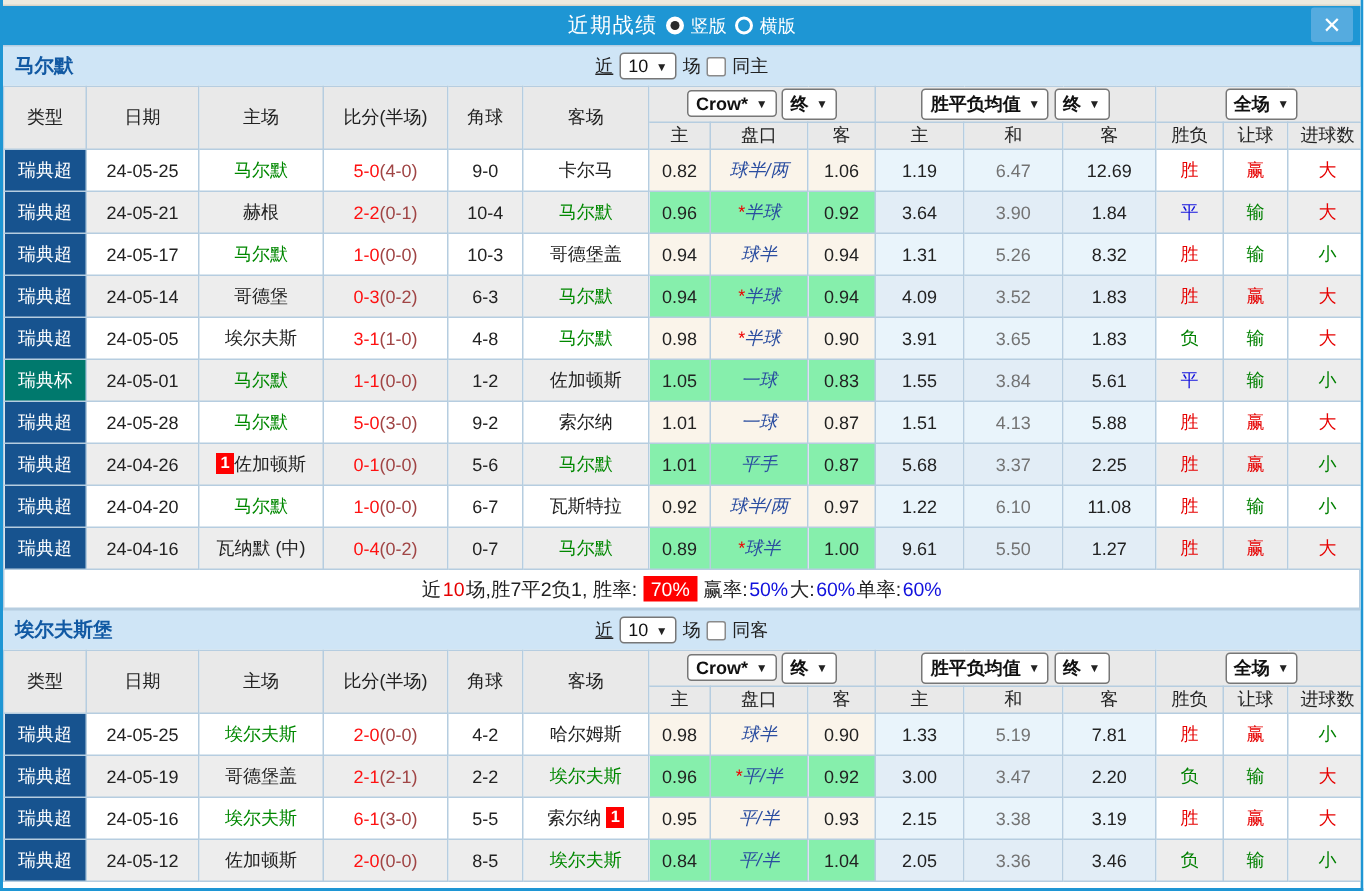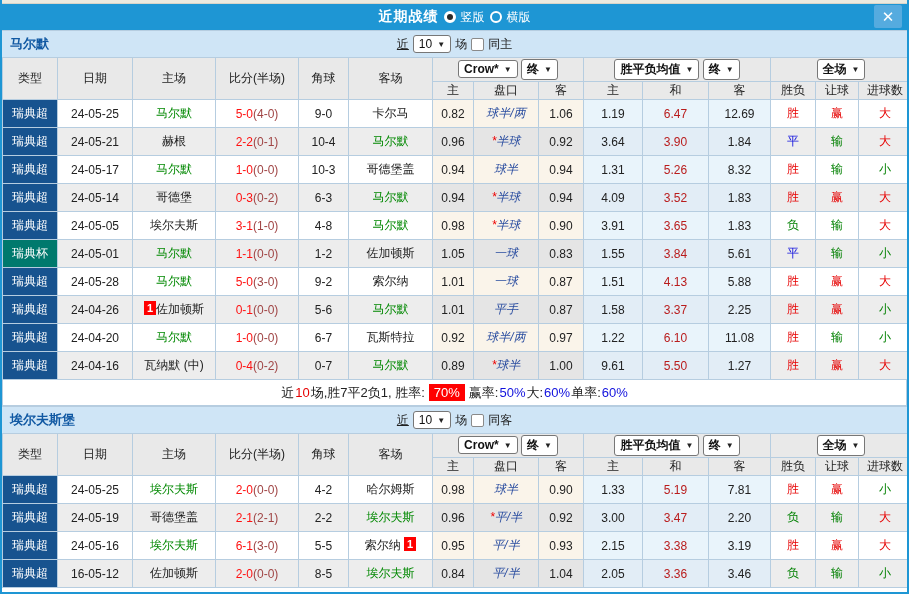--- a/index.html
+++ b/index.html
@@ -2,21 +2,21 @@
 <html><head>
 <meta charset="utf-8">
 <style>
   * { margin:0; padding:0; box-sizing:border-box; }
   body { font-family:"Liberation Sans","DejaVu Sans",sans-serif; background:#fff; }
   .popup { width:909px; height:594px; overflow:hidden; background:#fff;
            border-left:2px solid #1e96d4; border-right:2px solid #1e96d4; border-bottom:2px solid #1e96d4; }
   .topstrip { height:4px; background:#eceadf; border-bottom:1px solid #d8d5c9; }
   .titlebar { height:26px; background:#1e96d4; position:relative; display:flex; align-items:center; justify-content:center; }
   .title-group { display:flex; align-items:center; gap:5px; color:#fff; font-size:14px; }
-  .title-text { font-weight:bold; letter-spacing:1px; }
+  .title-text { font-weight:normal; letter-spacing:1px; }
   .radio { width:12px; height:12px; border:2px solid #fff; border-radius:50%; display:inline-block; position:relative; }
   .radio.on { background:#fff; }
   .radio.on::after { content:""; position:absolute; left:1px; top:1px; width:6px; height:6px; background:#2a2a2a; border-radius:50%; }
   .radio-label { font-size:12px; color:#fff; }
   .close-btn { position:absolute; right:5px; top:1px; width:28px; height:23px; background:#55abdf; color:#fff;
                font-size:15px; font-weight:bold; display:flex; align-items:center; justify-content:center;
                border-radius:2px; cursor:pointer; }
   .section-header { height:27px; background:#cfe5f6; position:relative; display:flex; align-items:center; justify-content:center; border-top:1px solid #b6cde0; }
   .team-name { position:absolute; left:8px; color:#1159a3; font-weight:bold; font-size:13px; }
   .filters { display:flex; align-items:center; gap:4px; font-size:12px; color:#222; }
@@ -32,25 +32,25 @@
   table { border-collapse:collapse; table-layout:fixed; width:100%; }
   th, td { border:1px solid #b6cde0; text-align:center; font-size:12px; white-space:nowrap; overflow:hidden; }
   thead tr.grp th { height:24px; background:#e9e9e9; }
   thead tr.sub th { height:17px; background:#e9e9e9; font-weight:normal; color:#222; }
   th.main-col { background:#e9e9e9; font-weight:normal; color:#222; }
   td { height:28px; color:#222; background:#fff; }
   td.lg { background:#17538f; color:#fff; }
   td.lg.cup { background:#00796d; }
   tr.even td.plain { background:#ededed; }
   td.odds { background:#faf4ea; }
-  tr.even td.odds { background:#e5e5e5; }
+  tr.even td.odds { background:#86efac; }
   td.avg { background:#e9f4fb; }
   tr.even td.avg { background:#e2edf6; }
   td.hcap { color:#2a4da0;font-style:italic; }
-  td.avg.mid { color:#b91c1c; }
+  td.avg.mid { color:#737373; }
   .star { color:#ee0000; }
   .score { color:#ff1111; }
   .half { color:#a04545; }
   .t-green { color:#008800; }
   .c-red { color:#e60000; }
   .c-blue { color:#1111dd; }
   .c-green { color:#008000; }
   .badge { display:inline-block; background:#ff0000; color:#fff; font-size:11px; font-weight:bold;
            padding:0 3px; line-height:14px; vertical-align:1px; }
   .summary { height:26px; background:#fff; border:1px solid #b6cde0; border-top:none; display:flex;
@@ -276,21 +276,21 @@
             <tr class="even">
               <td class="lg">瑞典超</td>
               <td class="plain">24-04-26</td>
               <td class="plain team"><span class="badge">1</span><span>佐加顿斯</span></td>
               <td class="plain"><span class="score">0-1</span><span class="half">(0-0)</span></td>
               <td class="plain">5-6</td>
               <td class="plain team"><span class="t-green">马尔默</span></td>
               <td class="odds">1.01</td>
               <td class="odds hcap">平手</td>
               <td class="odds">0.87</td>
-              <td class="avg">1.58</td>
+              <td class="avg">5.68</td>
               <td class="avg mid">3.37</td>
               <td class="avg">2.25</td>
               <td class="plain res c-red">胜</td>
               <td class="plain res c-red">赢</td>
               <td class="plain res c-green">小</td>
             </tr>
             <tr>
               <td class="lg">瑞典超</td>
               <td class="plain">24-04-20</td>
               <td class="plain team"><span class="t-green">马尔默</span></td>
@@ -466,21 +466,21 @@
               <td class="odds">0.93</td>
               <td class="avg">2.15</td>
               <td class="avg mid">3.38</td>
               <td class="avg">3.19</td>
               <td class="plain res c-red">胜</td>
               <td class="plain res c-red">赢</td>
               <td class="plain res c-red">大</td>
             </tr>
             <tr class="even">
               <td class="lg">瑞典超</td>
-              <td class="plain">16-05-12</td>
+              <td class="plain">24-05-12</td>
               <td class="plain team"><span>佐加顿斯</span></td>
               <td class="plain"><span class="score">2-0</span><span class="half">(0-0)</span></td>
               <td class="plain">8-5</td>
               <td class="plain team"><span class="t-green">埃尔夫斯</span></td>
               <td class="odds">0.84</td>
               <td class="odds hcap">平/半</td>
               <td class="odds">1.04</td>
               <td class="avg">2.05</td>
               <td class="avg mid">3.36</td>
               <td class="avg">3.46</td>

